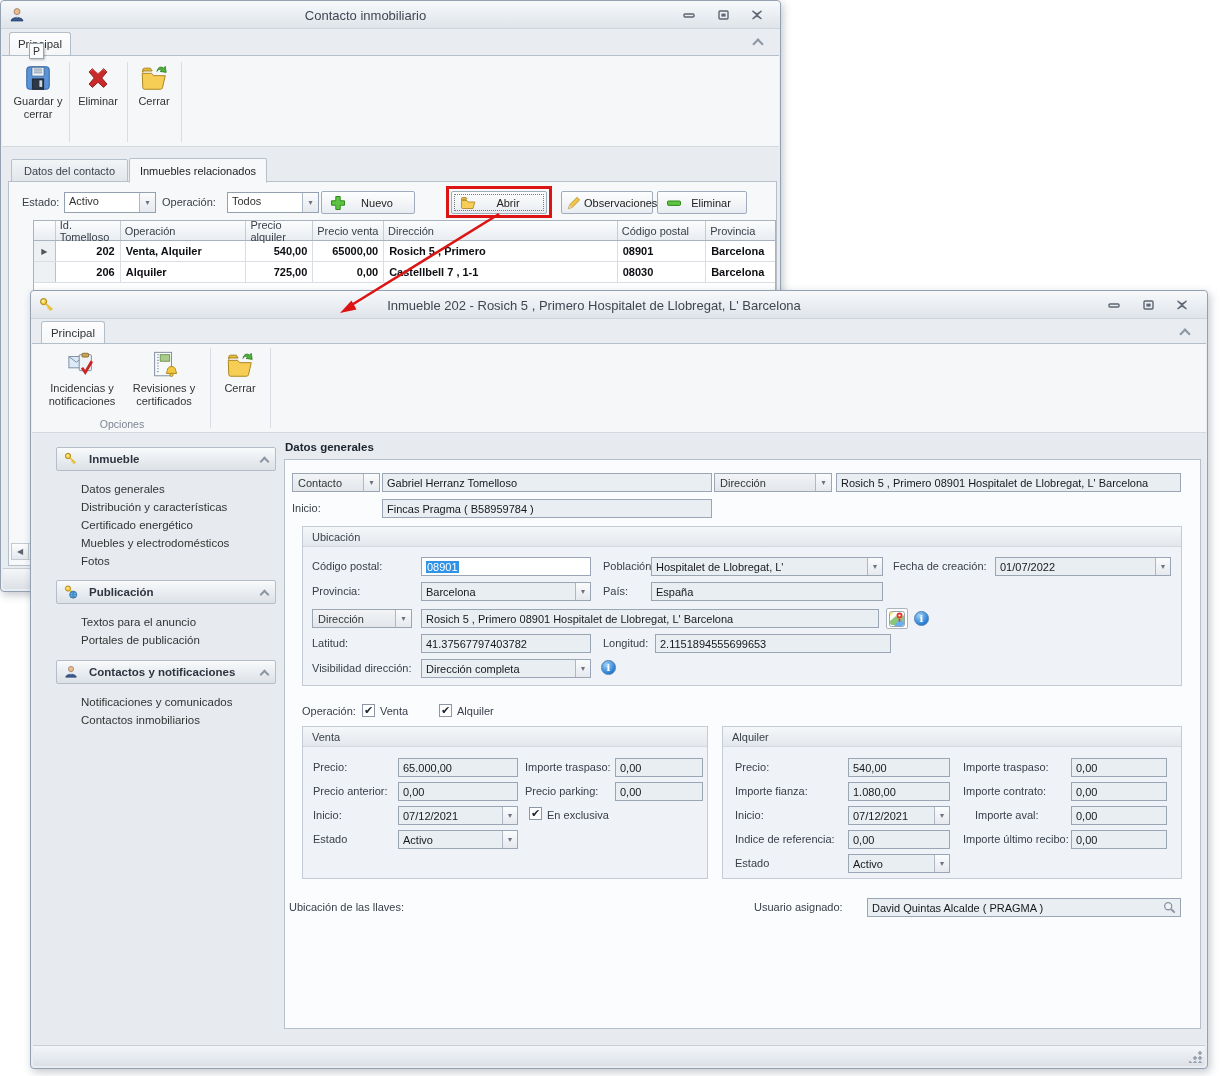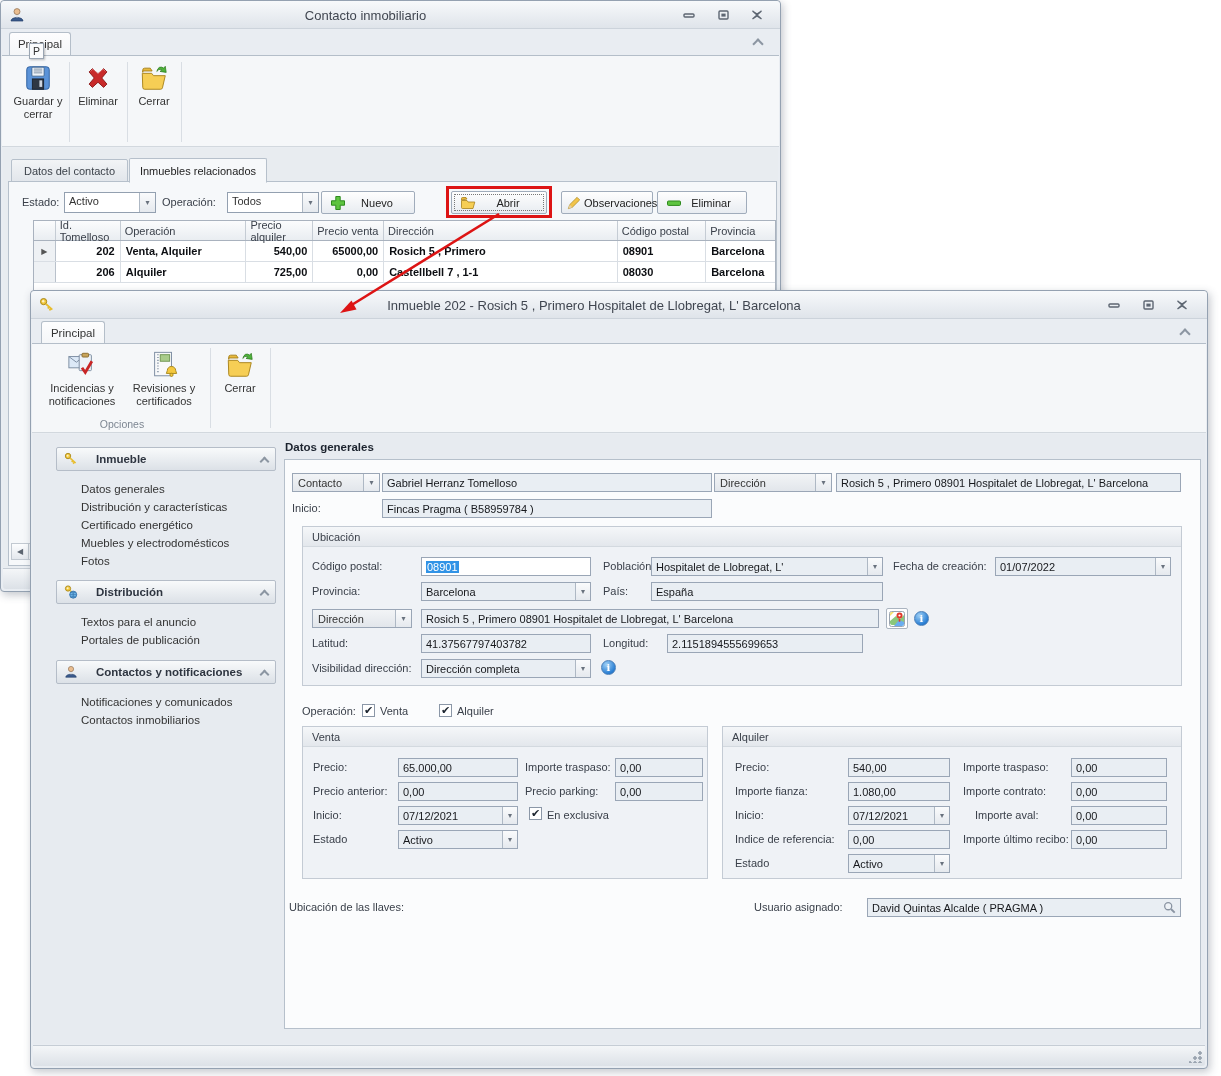--- a/index.html
+++ b/index.html
@@ -64,21 +64,21 @@
   .sel { background:#3193e6; color:#fff; padding:0 1px; }
 
   .grp { position:absolute; border:1px solid #c4cbd4; background:#eff2f6; }
   .ghead { height:20px; background:linear-gradient(#f5f7f9,#e3e7ec); border-bottom:1px solid #d3d9df;
            display:flex; align-items:center; padding:0 9px; font-size:11px; color:#3a404a; }
 
   .cb { position:absolute; width:13px; height:13px; background:#fff; border:1px solid #8b97a7;
         display:flex; align-items:center; justify-content:center; font-size:11px; line-height:1; color:#1c242e; }
 
   .shead { position:absolute; width:220px; height:24px; background:linear-gradient(#f8fafb,#dce1e7);
-           border:1px solid #b5bdc8; border-radius:2px; display:flex; align-items:center; gap:18px;
+           border:1px solid #b5bdc8; border-radius:2px; display:flex; align-items:center; gap:11px;
            padding:9px 7px; font-size:11.5px; font-weight:bold; color:#2e3540; }
   .shead .hchev { margin-left:auto; width:7px; height:7px; border-left:2px solid #8c96a2; border-top:2px solid #8c96a2;
                   transform:rotate(45deg); margin-top:4px; }
   .sitem { position:absolute; font-size:11.5px; color:#333; }
 
   .thead-cell { background:linear-gradient(#fbfcfd,#e9edf1); border-right:1px solid #c5ccd4;
                 font-size:11px; color:#3a404a; display:flex; align-items:center; padding:0 4px; }
   .tcell { border-right:1px solid #d9dee4; font-size:11px; font-weight:bold; color:#0c0e12;
            display:flex; align-items:center; padding:0 5px; white-space:nowrap; overflow:hidden; }
   .num { justify-content:flex-end; }
@@ -357,21 +357,21 @@
       <div class="sitem" style="left:48px;top:121px;">Fotos</div>
 
       <div class="shead" style="left:23px;top:146px;">
         <svg width="14" height="14" viewBox="0 0 16 16">
             <circle cx="4.6" cy="4" r="3" fill="#f2c83c" stroke="#a8871a"></circle>
             <circle cx="4.2" cy="3.7" r="1.1" fill="#fbf0c8"></circle>
             <path d="M7 6.3 l4.5 4 M10.2 9 l-1.3 1.5" stroke="#e8bd2e" stroke-width="1.7" fill="none"></path>
             <circle cx="10.5" cy="11" r="4" fill="#6fb7e8" stroke="#2f6ea8"></circle>
             <path d="M6.5 11 h8 M10.5 7 v8 M7.6 8.2 q2.9 2 5.8 0 M7.6 13.8 q2.9 -2 5.8 0" stroke="#2f6ea8" stroke-width=".7" fill="none"></path>
           </svg>
-        <span>Distribución</span>
+        <span>Publicación</span>
         <span class="hchev"></span>
       </div>
       <div class="sitem" style="left:48px;top:182px;">Textos para el anuncio</div>
       <div class="sitem" style="left:48px;top:200px;">Portales de publicación</div>
 
       <div class="shead" style="left:23px;top:226px;">
         <svg width="14" height="14" viewBox="0 0 16 16">
             <circle cx="8" cy="4.6" r="3" fill="#e9bd90" stroke="#8a6a4a" stroke-width=".7"></circle>
             <path d="M2 14 c0-4.6 12-4.6 12 0 z" fill="#3a5a8c" stroke="#24406a" stroke-width=".7"></path>
             <path d="M6.5 8.5 L8 11 L9.5 8.5 z" fill="#d8dde4"></path>
@@ -439,21 +439,21 @@
               <circle cx="10.5" cy="4.5" r="3" fill="#e03a2a"></circle>
               <circle cx="10.5" cy="4.5" r="1.1" fill="#fff"></circle>
               <path d="M10.5 7.5 l0 3.2" stroke="#e03a2a" stroke-width="1.6"></path>
             </svg>
           </div>
           <div class="infoic" style="left:611px;top:84px;">i</div>
 
           <div class="lbl" style="left:9px;top:110px;">Latitud:</div>
           <div class="fld" style="left:118px;top:107px;width:170px;">41.37567797403782</div>
           <div class="lbl" style="left:300px;top:110px;">Longitud:</div>
-          <div class="fld" style="left:364px;top:107px;width:196px;">2.1151894555699653</div>
+          <div class="fld" style="left:352px;top:107px;width:236px;">2.1151894555699653</div>
 
           <div class="lbl" style="left:9px;top:135px;">Visibilidad dirección:</div>
           <div class="fld" style="left:118px;top:132px;width:170px;">
               <span>Dirección completa</span>
               <span class="dd">▾</span>
             </div>
           <div class="infoic" style="left:298px;top:133px;">i</div>
         </div>
 
         <div class="lbl" style="left:17px;top:245px;">Operación:</div>

